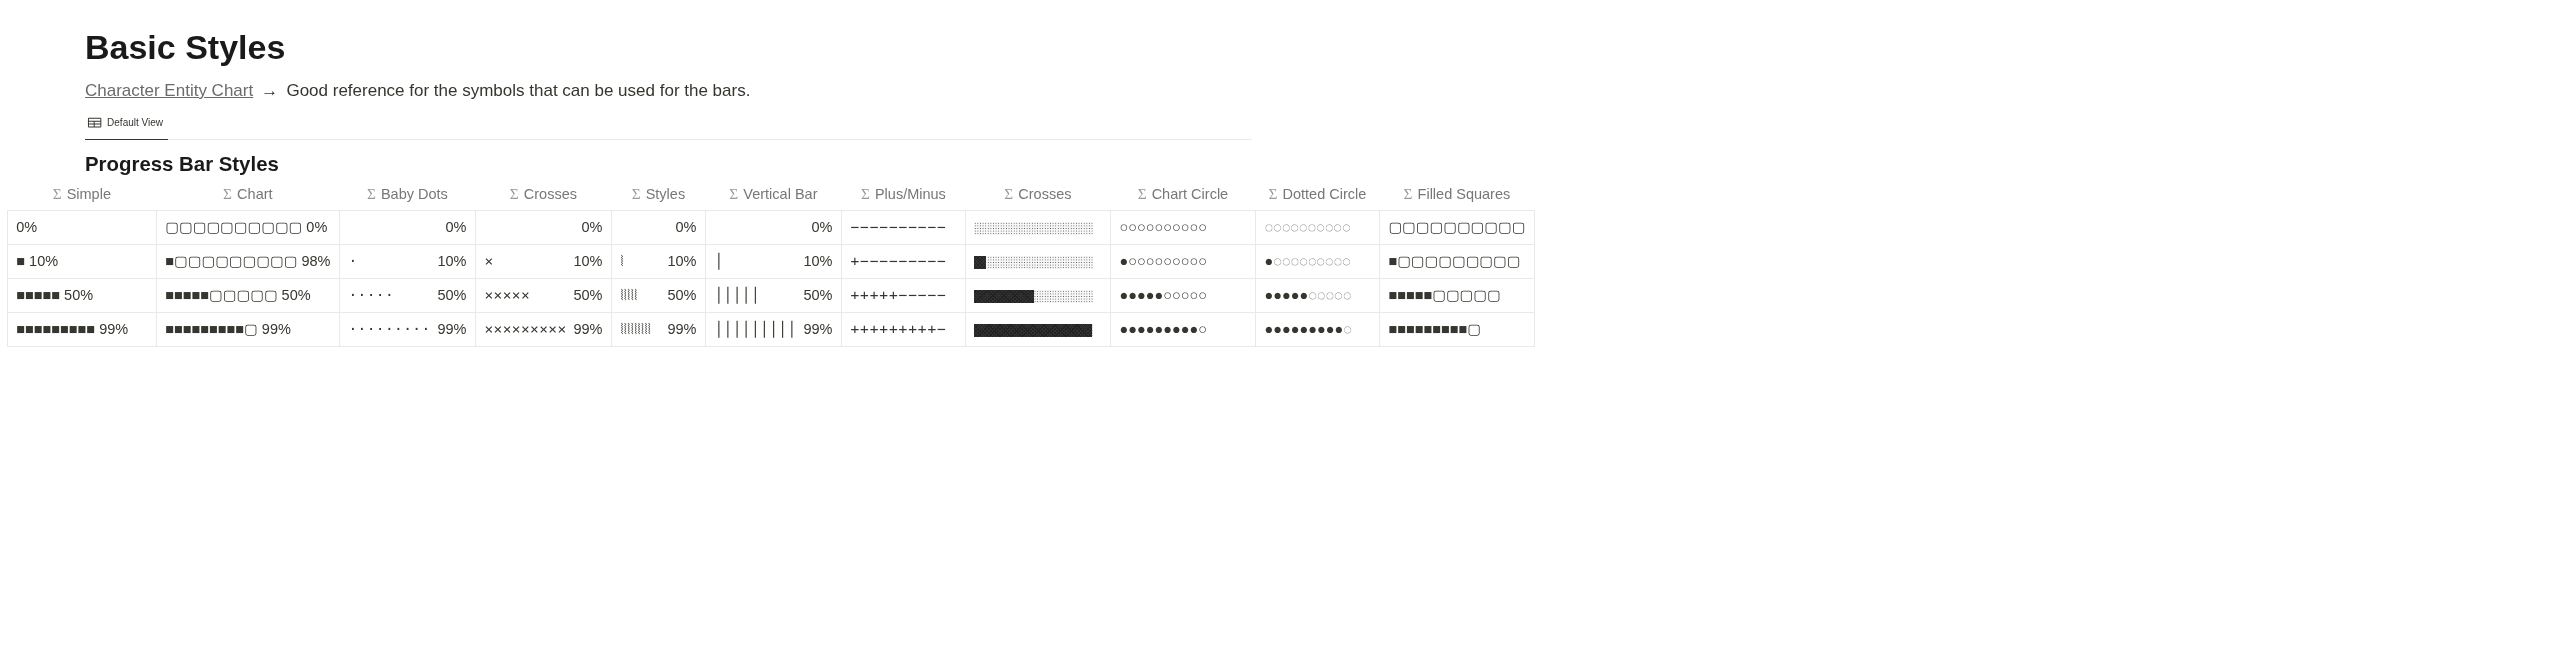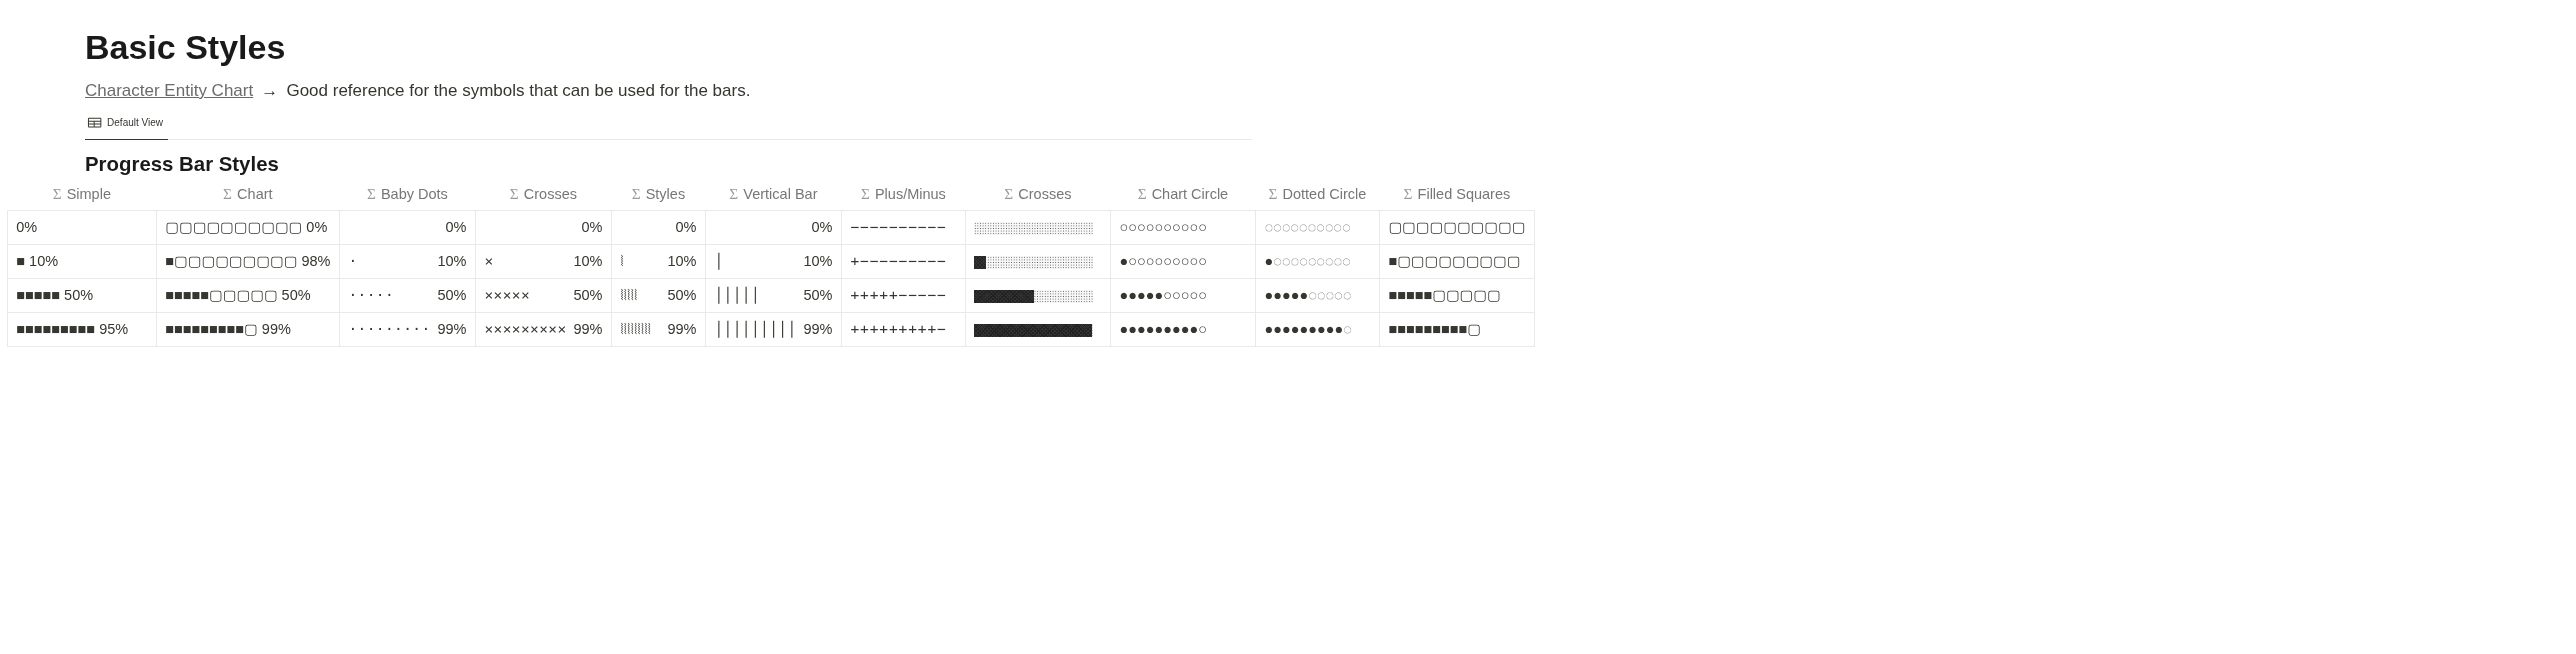--- a/index.html
+++ b/index.html
@@ -262,21 +262,21 @@
               <span class="pct">50%</span>
             </div>
           </td>
           <td class="mono">+++++−−−−−</td>
           <td><span class="pattern-wrap"><span class="pattern-fill" style="display: block; width: 50%;"></span></span></td>
           <td>●●●●●○○○○○</td>
           <td>●●●●●◌◌◌◌◌</td>
           <td>■■■■■▢▢▢▢▢</td>
         </tr>
         <tr>
-          <td>■■■■■■■■■ 95%</td>
+          <td>■■■■■■■■■ 99%</td>
           <td>■■■■■■■■■▢ 99%</td>
           <td>
             <div class="pct-split">
               <span class="bar mono">·········</span>
               <span class="pct">99%</span>
             </div>
           </td>
           <td>
             <div class="pct-split">
               <span class="bar mono">×××××××××</span>

